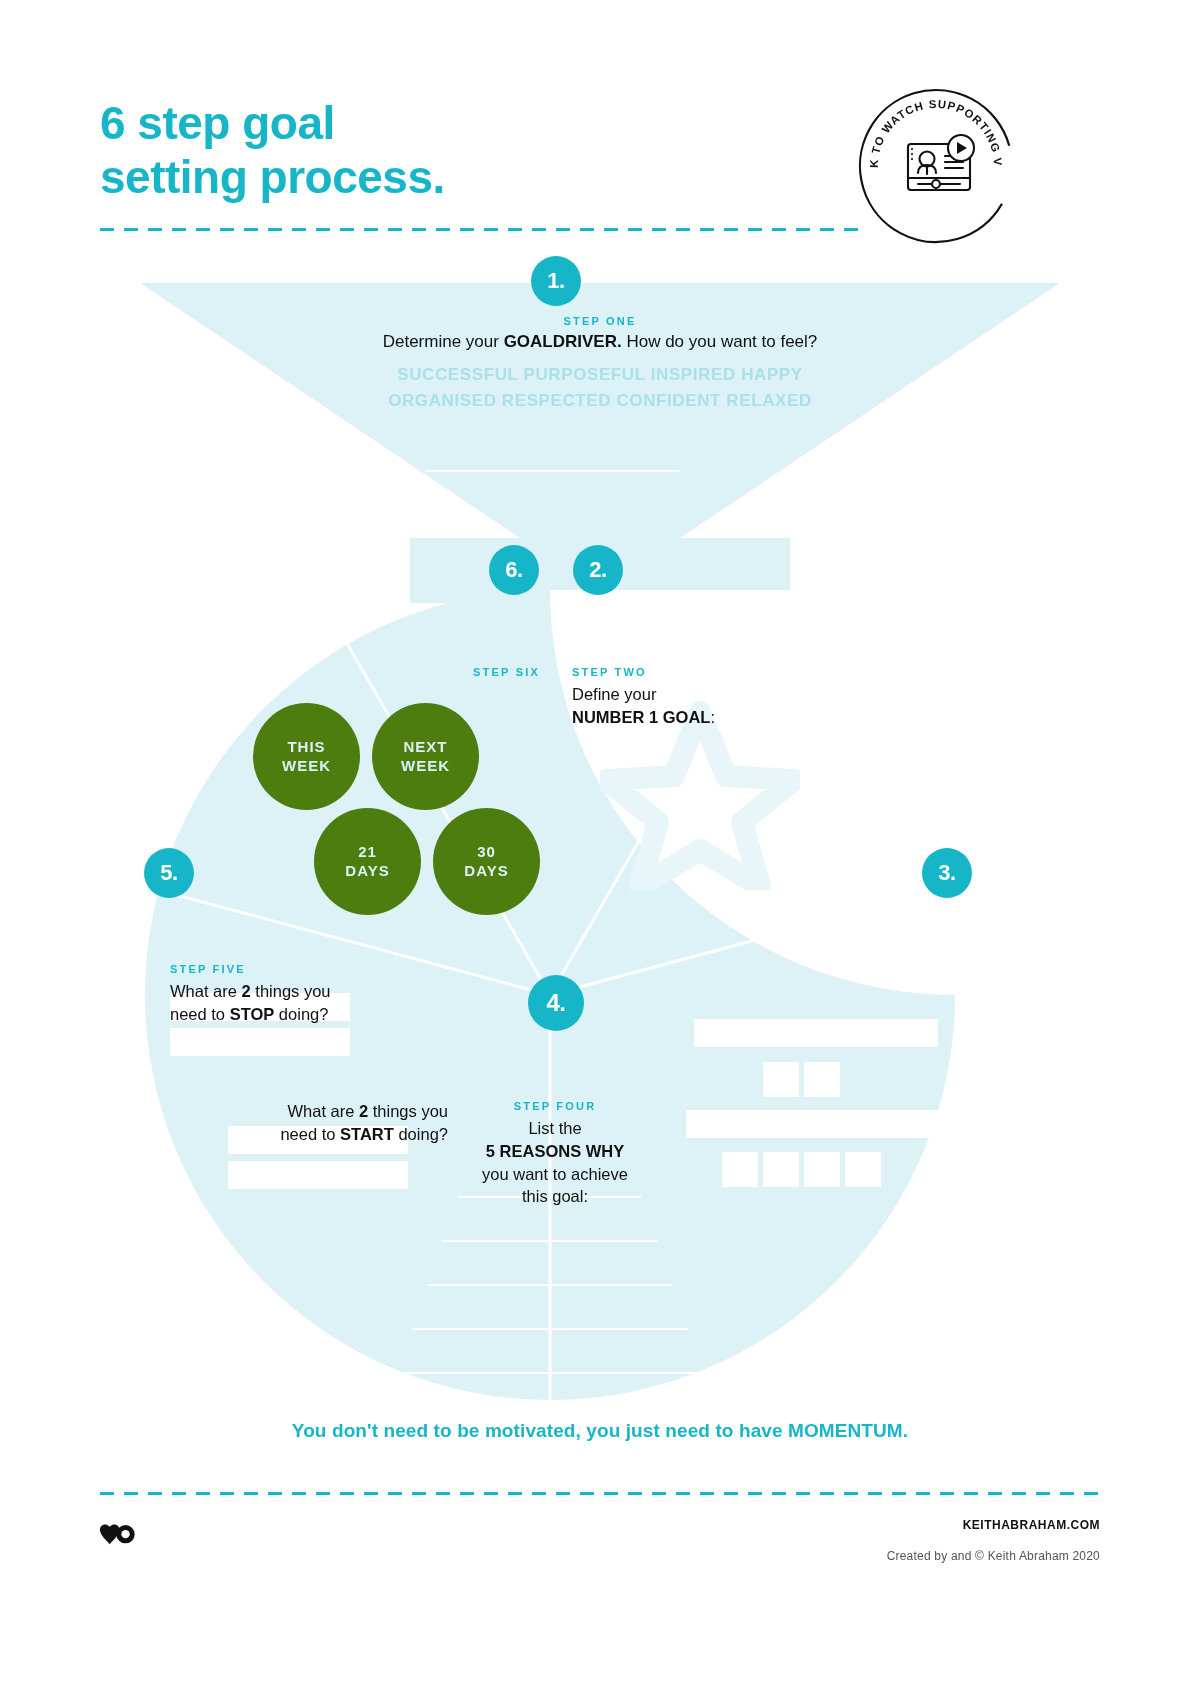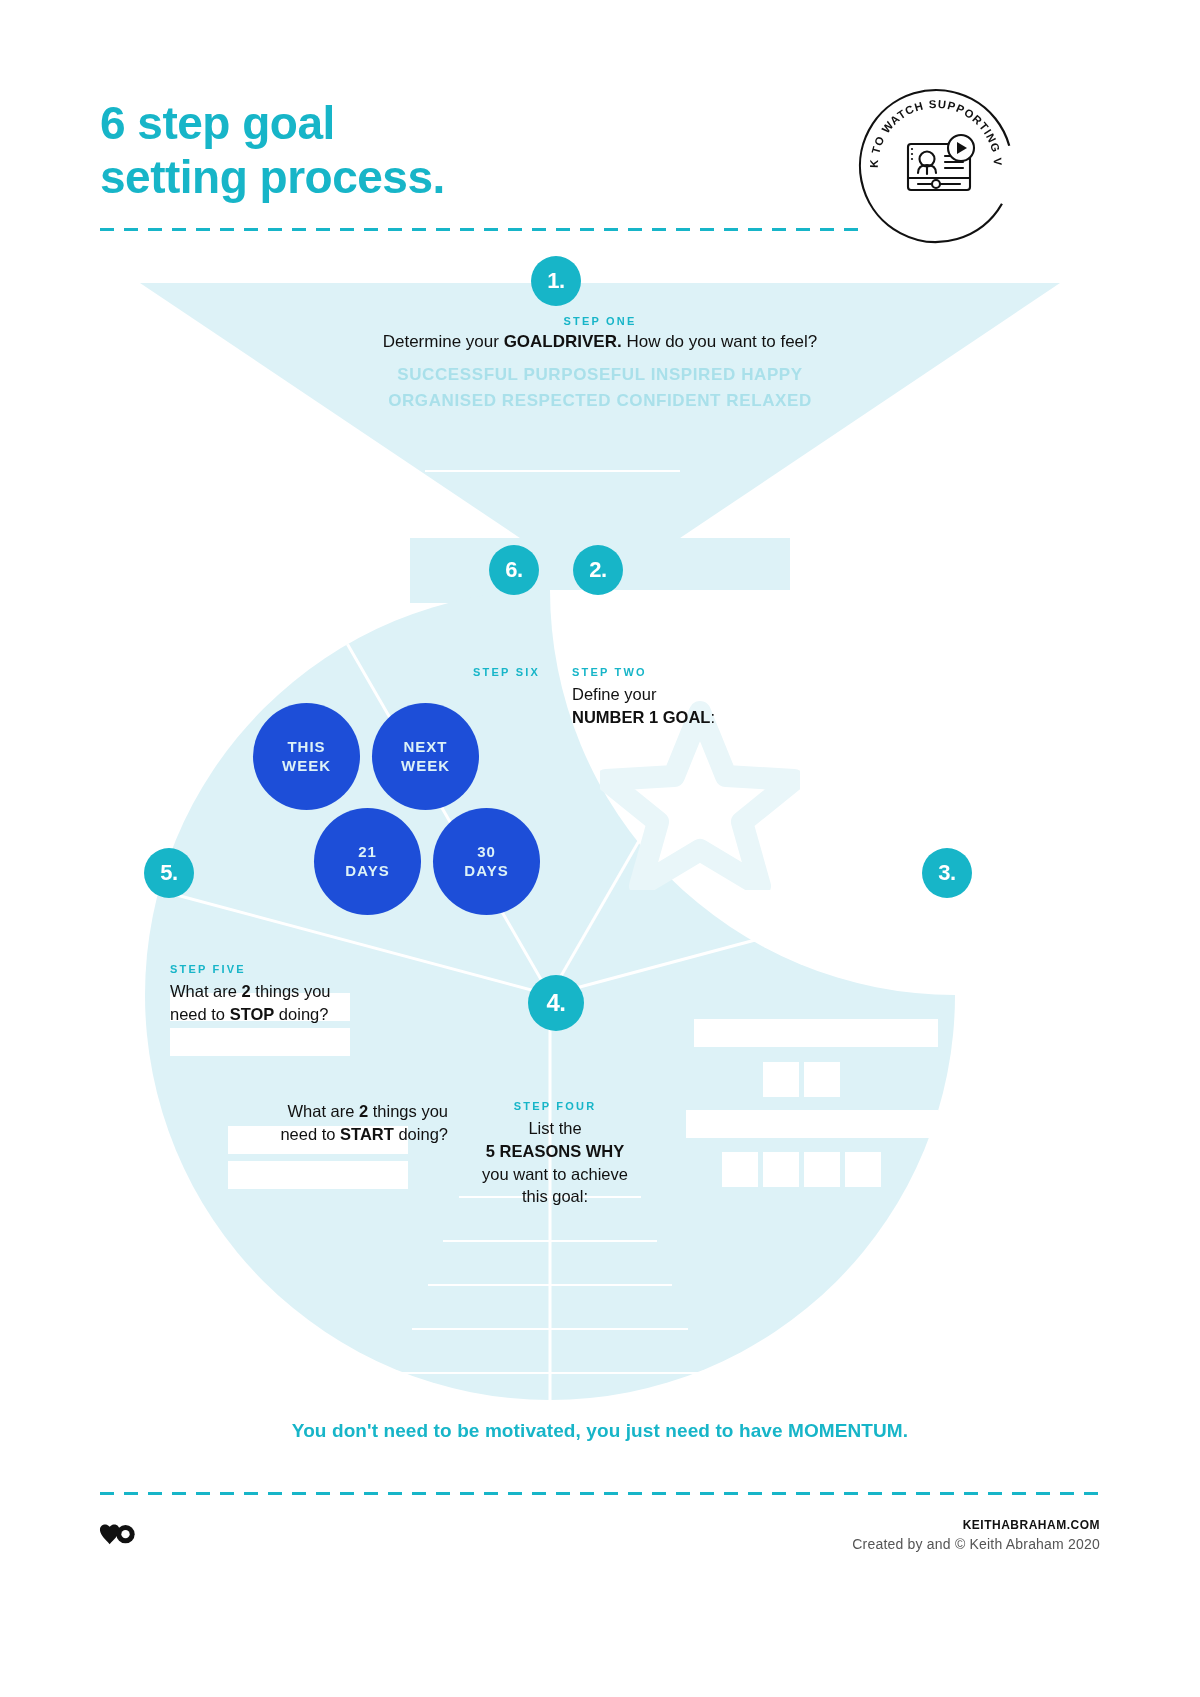--- a/index.html
+++ b/index.html
@@ -63,39 +63,39 @@
     background:#ffffff; z-index:16; }
 
   .s6 { position:absolute; left:300px; top:666px; width:240px; text-align:right; z-index:15; }
   .s2 { position:absolute; left:572px; top:666px; width:260px; text-align:left; z-index:15; }
   .s3 { position:absolute; left:700px; top:964px; width:240px; text-align:right; z-index:15; }
   .s4 { position:absolute; left:470px; top:1100px; width:170px; text-align:center; z-index:15; }
   .s5 { position:absolute; left:170px; top:963px; width:215px; text-align:left; z-index:15; }
   .s5b { position:absolute; left:228px; top:1100px; width:220px; text-align:right; z-index:15; }
 
   
-  .msc { position:absolute; border-radius:50%; background:#1d4ed8;
+  .msc { position:absolute; border-radius:50%; background:#4d7c0f;
     display:flex; align-items:center; justify-content:center;
     color:#ddf2f7; font-weight:bold; font-size:15px; line-height:1.25;
     text-align:center; letter-spacing:1px; z-index:12; }
 
   
   .star { position:absolute; left:600px; top:700px; width:200px; height:190px; z-index:5; }
 
   
   .wbox { position:absolute; background:#ffffff; z-index:14; }
   .wline { position:absolute; background:#ffffff; height:2px; z-index:14; }
 
   
   .tagline { position:absolute; left:0; top:1420px; width:1200px; text-align:center;
     color:#17b5c8; font-size:19px; font-weight:bold; letter-spacing:0.1px; }
   .logo { position:absolute; left:98px; top:1518px; width:40px; height:34px; }
   .site { position:absolute; right:100px; top:1518px; text-align:right; }
   .site-name { font-size:12px; font-weight:bold; color:#111; letter-spacing:0.5px; }
-  .site-sub { font-size:14px; color:#555; margin-top:4px; letter-spacing:0.2px; }
+  .site-sub { font-size:12px; color:#555; margin-top:17px; letter-spacing:0.2px; }
 </style>
 </head>
 <body>
 
 <div class="page">
 
   <div class="title">
     <span>6 step goal</span>
     <span class="l2">setting process.</span>
   </div>

